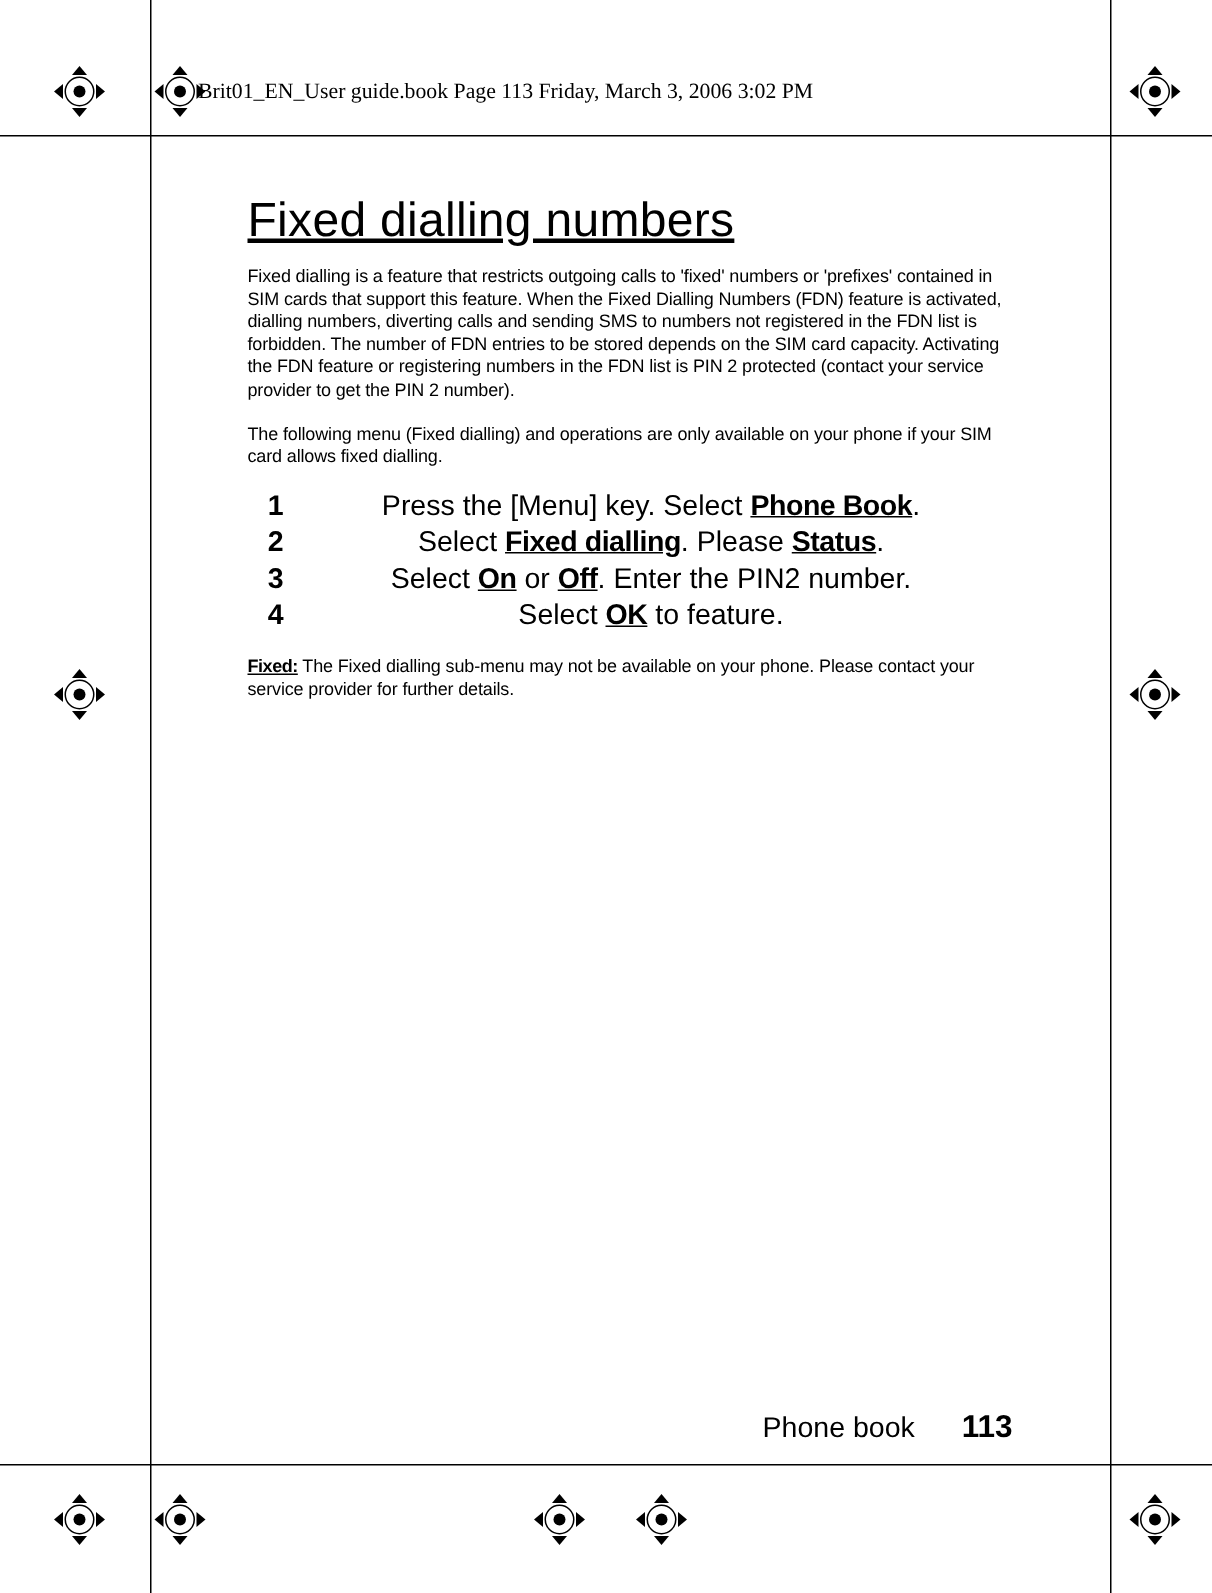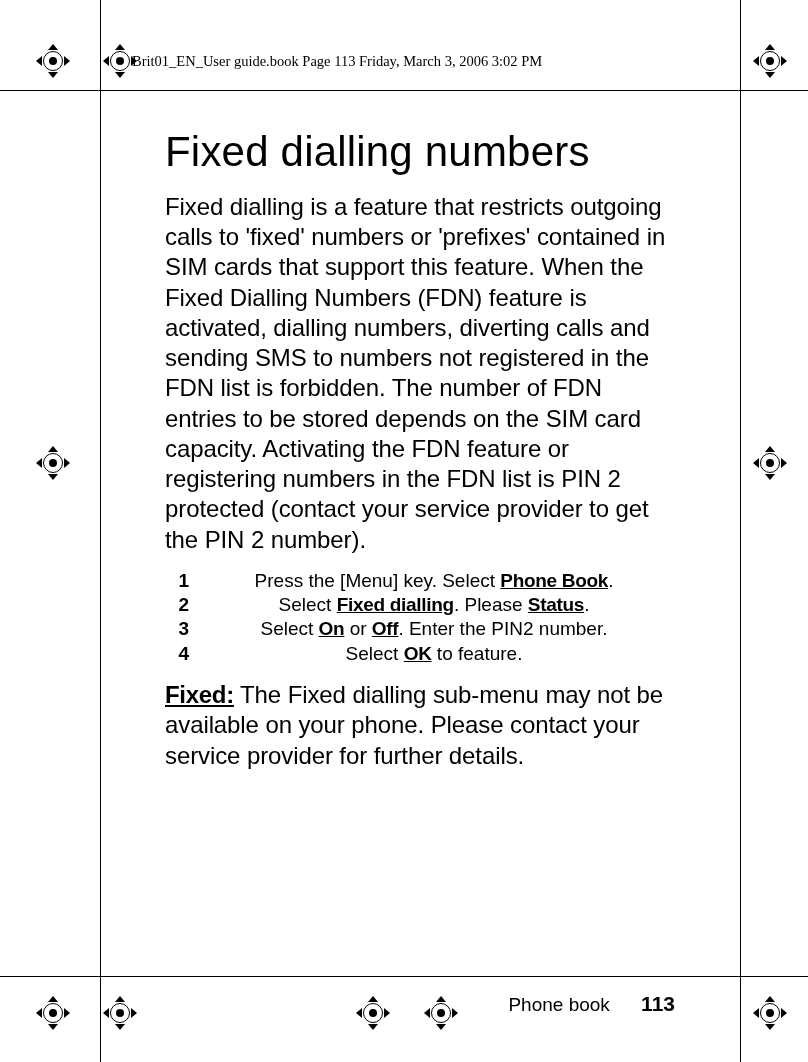--- a/index.html
+++ b/index.html
@@ -69,28 +69,29 @@
 
   
   .content {
     position: absolute;
     top: 128px;
     left: 165px;
     width: 510px;
   }
   h1.title {
     font-weight: 300;
-    font-size: 42px;
-    margin: 0 0 16px 0;
+    font-size: 32px;
+    margin: 0 0 0 0;
     letter-spacing: 0.2px;
+    text-decoration: underline;
   }
   .para {
-    font-size: 24px;
+    font-size: 12px;
     line-height: 1.26;
-    margin: 0 0 14px 0;
+    margin: 12px 0 14px 0;
     font-weight: 300;
     letter-spacing: -0.1px;
   }
   ol.steps {
     margin: 0 0 14px 0;
     padding: 0 0 0 28px;
     list-style: none;
     counter-reset: step;
   }
   ol.steps li {
@@ -108,21 +109,21 @@
     font-weight: 700;
     width: 16px;
     text-align: right;
   }
   .cb { font-weight: 700; font-family: Arial, Helvetica, sans-serif; letter-spacing: -0.3px; text-decoration: underline; }
   .u { text-decoration: underline; }
 
   
   .footer {
     position: absolute;
-    top: 992px;
+    top: 940px;
     right: 133px;
     font-size: 19px;
     font-weight: 300;
     text-align: right;
   }
   .footer .pn {
     font-weight: 700;
     font-size: 21px;
     margin-left: 26px;
   }
@@ -218,20 +219,21 @@
     <div class="tri right"></div>
   </div>
 
 <div class="header-text">Brit01_EN_User guide.book  Page 113  Friday, March 3, 2006  3:02 PM</div>
 
 <div class="content">
   <h1 class="title">Fixed dialling numbers</h1>
 
   <p class="para">Fixed dialling is a feature that restricts outgoing calls to 'fixed' numbers or 'prefixes' contained in SIM cards that support this feature. When the Fixed Dialling Numbers (FDN) feature is activated, dialling numbers, diverting calls and sending SMS to numbers not registered in the FDN list is forbidden. The number of FDN entries to be stored depends on the SIM card capacity. Activating the FDN feature or registering numbers in the FDN list is PIN 2 protected (contact your service provider to get the PIN 2 number).</p>
 
+  <p class="para">The following menu (Fixed dialling) and operations are only available on your phone if your SIM card allows fixed dialling.</p>
 
 
   <ol class="steps">
     <li>
       <span>Press the [Menu] key. Select </span><span class="cb u">Phone Book</span><span>.</span>
     </li>
     <li>
       <span>Select </span><span class="cb">Fixed dialling</span><span>. Please </span><span class="cb">Status</span><span>.</span>
     </li>
     <li>

